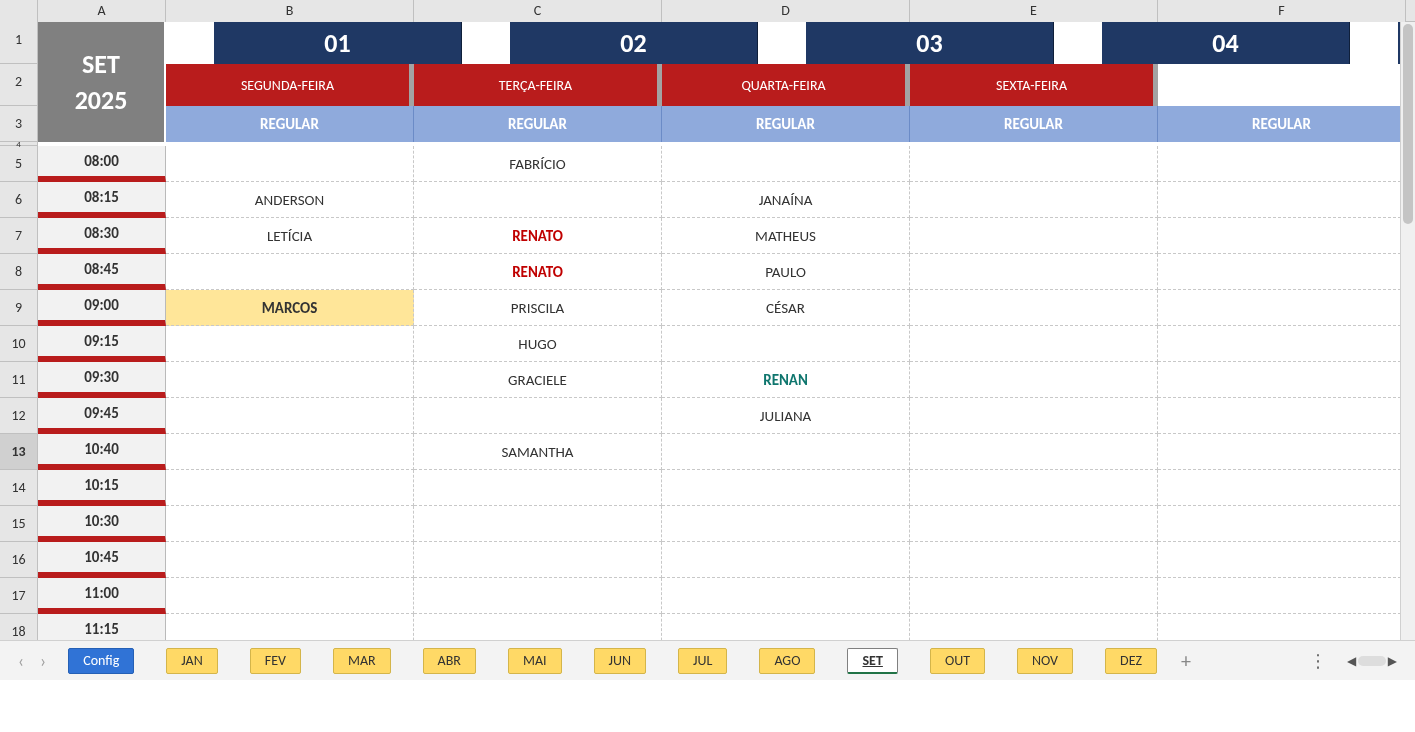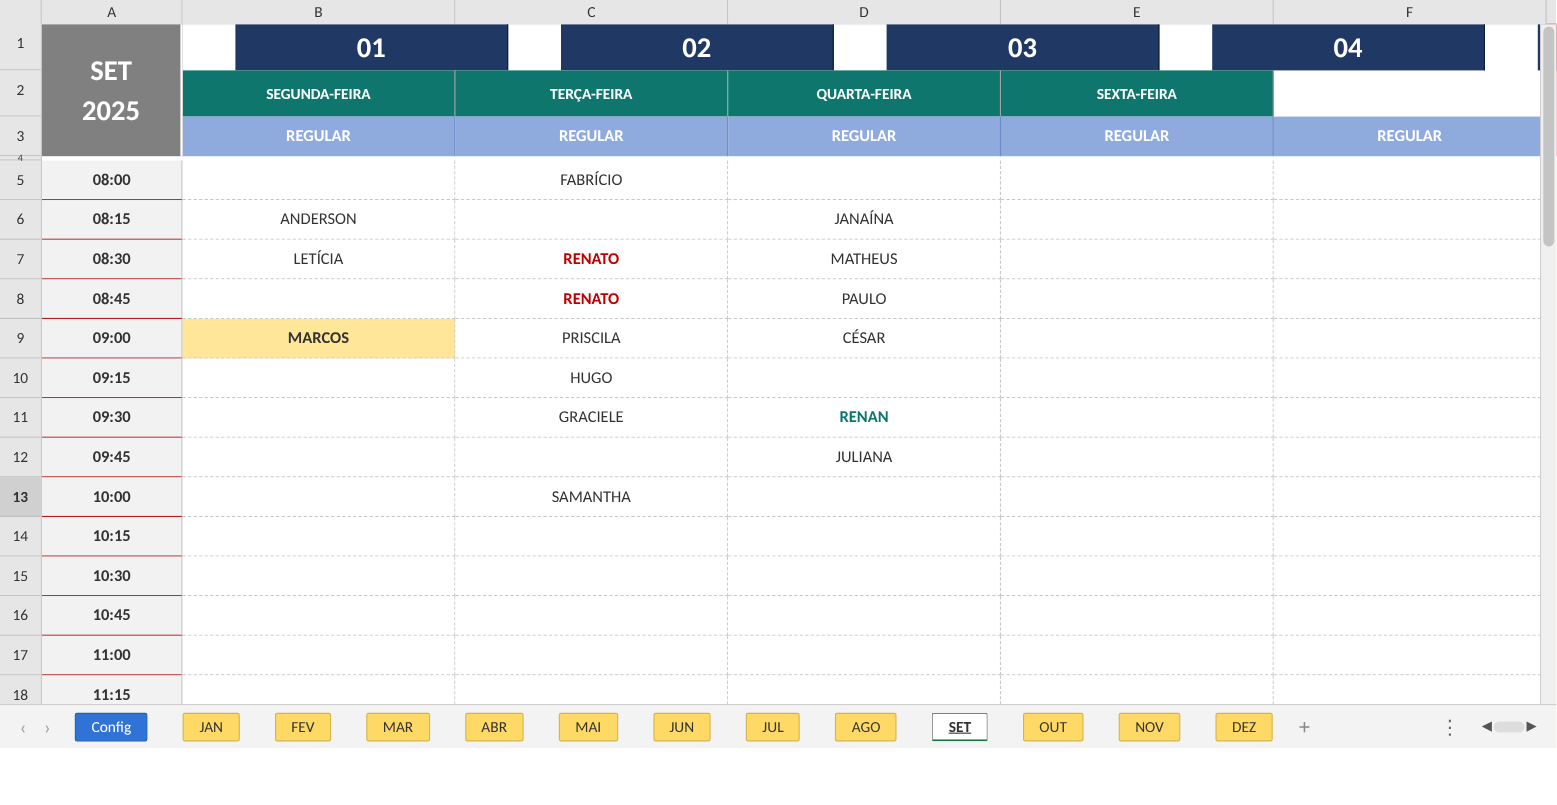--- a/index.html
+++ b/index.html
@@ -96,21 +96,21 @@
     border-bottom: 1px dashed #c8c8c8;
     flex-shrink: 0;
     background: #fff;
     color: #333;
   }
   .cell.time {
     width: 128px;
     font-weight: bold;
     background: #f2f2f2;
     border-right: 1px solid #bababa;
-    border-bottom: 1px solid #b91c1c;
+    border-bottom: 6px solid #b91c1c;
     font-size: 15px;
   }
   .cell.day { width: 248px; }
   
   .month-title {
     position: absolute;
     left: 0; top: 0;
     width: 128px;
     height: 120px;
     background: #808080;
@@ -128,25 +128,25 @@
   
   .hdr-daynum {
     background: #1f3864;
     color: #fff;
     font-weight: bold;
     font-size: 26px;
     border-right: 1px solid #0f1f3a;
     border-bottom: none;
   }
   .hdr-dayname {
-    background: #0f766e;
+    background: #b91c1c;
     color: #fff;
-    font-weight: bold;
+    font-weight: normal;
     font-size: 14px;
-    border-right: 1px solid #a3a3a3;
+    border-right: 5px solid #a3a3a3;
     border-bottom: none;
   }
   .hdr-type {
     background: #8faadc;
     color: #fff;
     font-weight: bold;
     font-size: 15px;
     border-right: 1px solid #6b8bc7;
     border-bottom: none;
   }
@@ -384,21 +384,21 @@
           </div>
           <div class="row ">
             <div class="cell time">09:45</div>
             <div class="cell day"></div>
             <div class="cell day"></div>
             <div class="cell day">JULIANA</div>
             <div class="cell day"></div>
             <div class="cell day"></div>
           </div>
           <div class="row ">
-            <div class="cell time">10:00</div>
+            <div class="cell time">10:40</div>
             <div class="cell day"></div>
             <div class="cell day">SAMANTHA</div>
             <div class="cell day"></div>
             <div class="cell day"></div>
             <div class="cell day"></div>
           </div>
           <div class="row ">
             <div class="cell time">10:15</div>
             <div class="cell day"></div>
             <div class="cell day"></div>

